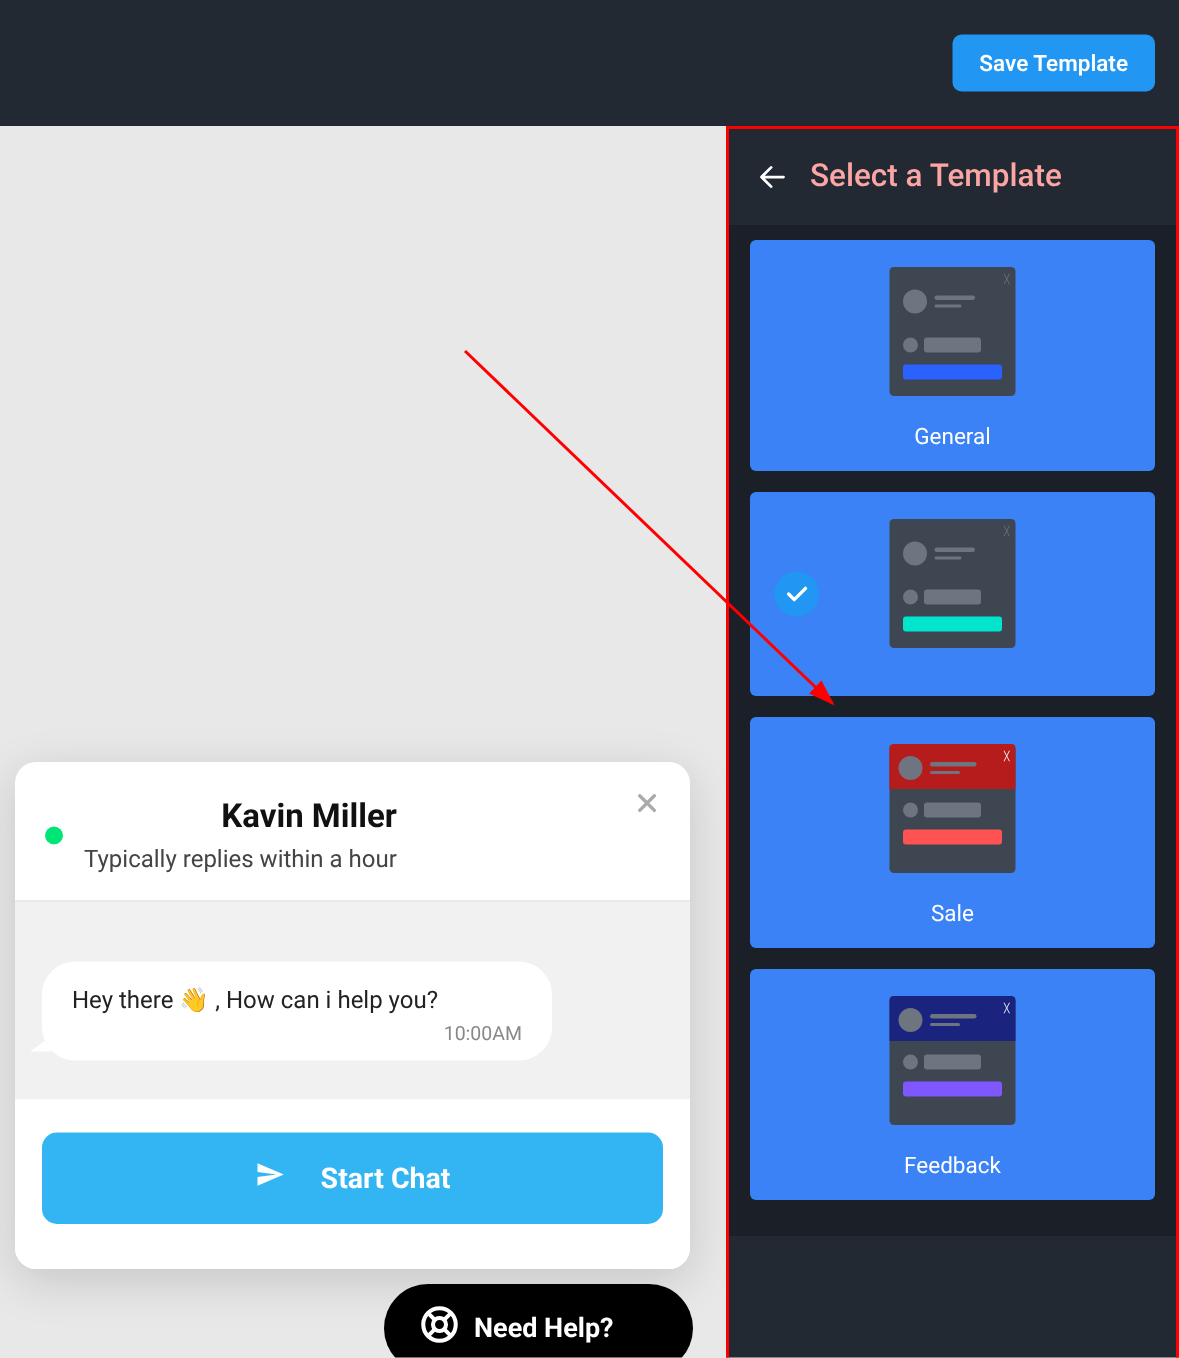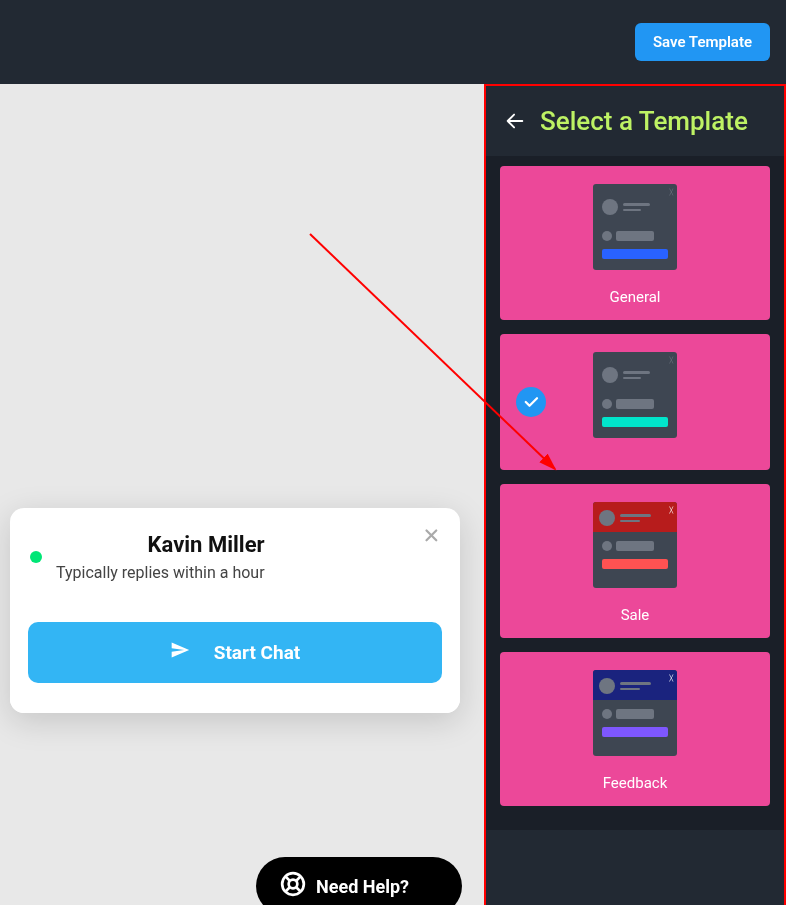--- a/index.html
+++ b/index.html
@@ -7,24 +7,24 @@
     
     .top-bar { background: #222933; height: 84px; display: flex; align-items: center; justify-content: flex-end; padding: 0 16px; }
     .save-btn { background: #2196f3; color: #fff; border: none; padding: 10px 18px; border-radius: 6px; font-size: 15px; font-weight: 600; cursor: pointer; }
     
     .main-area { display: flex; height: calc(905px - 66px); }
     .left-panel { flex: 1; background: #e8e8e8; position: relative; }
     .right-panel { width: 302px; background: #222933; position: relative; border: 2px solid #ff0000; }
     
     .panel-header { display: flex; align-items: center; gap: 14px; padding: 20px 18px; }
     .back-arrow { color: #fff; cursor: pointer; display: flex; align-items: center; }
-    .panel-title { color: #bef264; font-size: 26px; font-weight: 500; }
+    .panel-title { color: #fca5a5; font-size: 21px; font-weight: 500; }
     
     .templates-area { padding: 10px 14px; background: #1a1f28; }
-    .template-card { background: #ec4899; border-radius: 4px; padding: 18px 12px 14px; margin-bottom: 14px; text-align: center; cursor: pointer; position: relative; }
+    .template-card { background: #3b82f6; border-radius: 4px; padding: 18px 12px 14px; margin-bottom: 14px; text-align: center; cursor: pointer; position: relative; }
     .template-thumb { width: 84px; height: 86px; margin: 0 auto 18px; background: #3e4652; border-radius: 3px; padding: 8px 6px; display: flex; flex-direction: column; gap: 6px; position: relative; }
     .thumb-header { height: 30px; display: flex; align-items: center; gap: 5px; padding: 2px 3px; }
     .thumb-avatar { width: 16px; height: 16px; border-radius: 50%; background: #6e7581; }
     .thumb-lines { display: flex; flex-direction: column; gap: 3px; flex: 1; }
     .thumb-line1 { height: 3px; width: 60%; background: #6e7581; border-radius: 2px; }
     .thumb-line2 { height: 2px; width: 40%; background: #6e7581; border-radius: 2px; }
     .thumb-close { position: absolute; top: 4px; right: 4px; font-size: 6px; color: #6e7581; }
     .thumb-body { flex: 1; display: flex; flex-direction: column; gap: 5px; padding: 3px; }
     .thumb-msg { display: flex; align-items: center; gap: 4px; }
     .thumb-msg-dot { width: 10px; height: 10px; border-radius: 50%; background: #6e7581; }
@@ -79,20 +79,31 @@
         <div>
           <div class="chat-name">Kavin Miller</div>
           <div class="chat-sub">Typically replies within a hour</div>
         </div>
         <span class="chat-close">
           <svg width="18" height="18" viewBox="0 0 24 24">
               <path d="M19 6L6 19M6 6l13 13" stroke="#aaa" stroke-width="3" stroke-linecap="round"></path>
             </svg>
         </span>
       </div>
+      <div class="chat-body">
+        <div class="msg-bubble">
+          <span class="msg-tail"></span>
+          <div class="msg-text">
+            <span>Hey there</span>
+            <span>👋</span>
+            <span>, How can i help you?</span>
+          </div>
+          <div class="msg-time">10:00AM</div>
+        </div>
+      </div>
       <div class="chat-footer">
         <button class="start-chat-btn">
           <span>
             <svg width="20" height="20" viewBox="0 0 24 24">
                 <path d="M2 21l21-9L2 3v7l15 2-15 2v7z" fill="#fff"></path>
               </svg>
           </span>
           <span>Start Chat</span>
         </button>
       </div>

